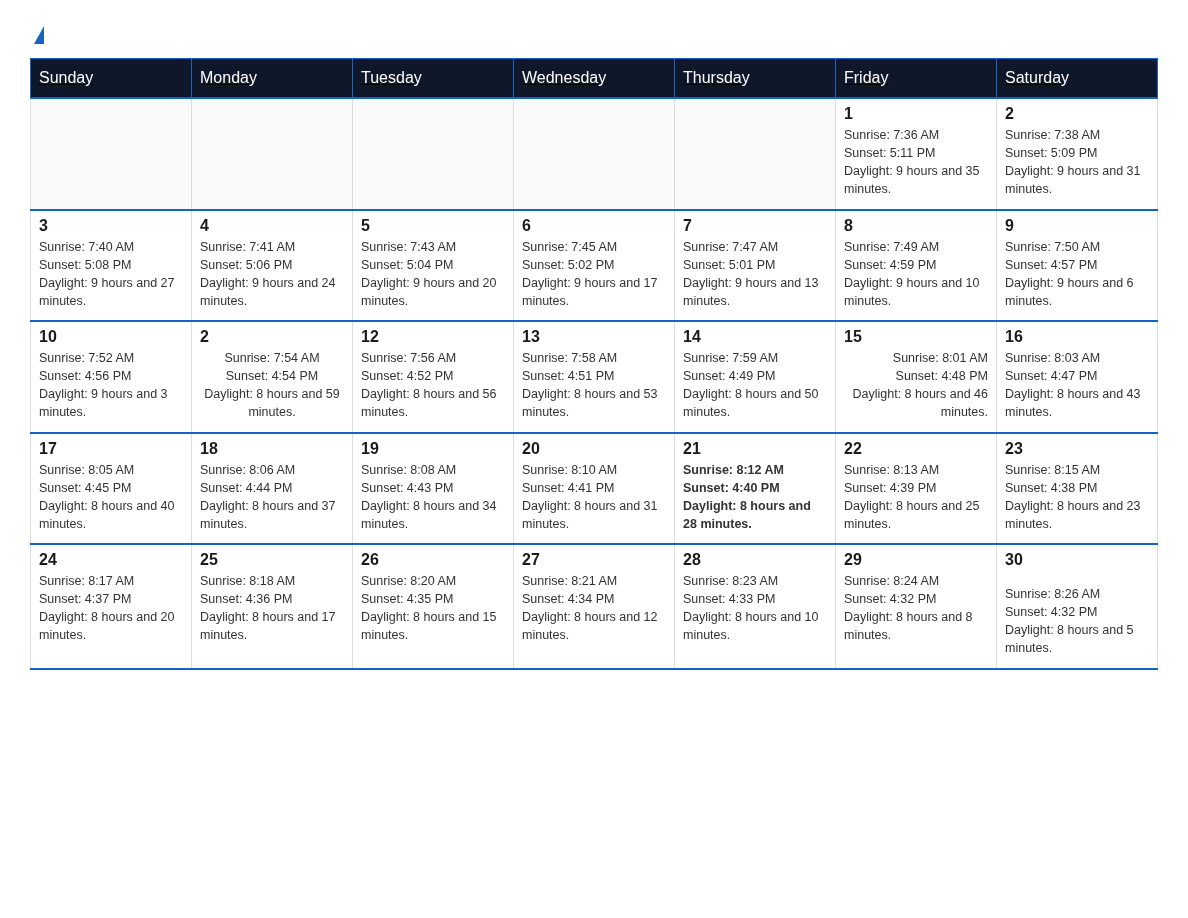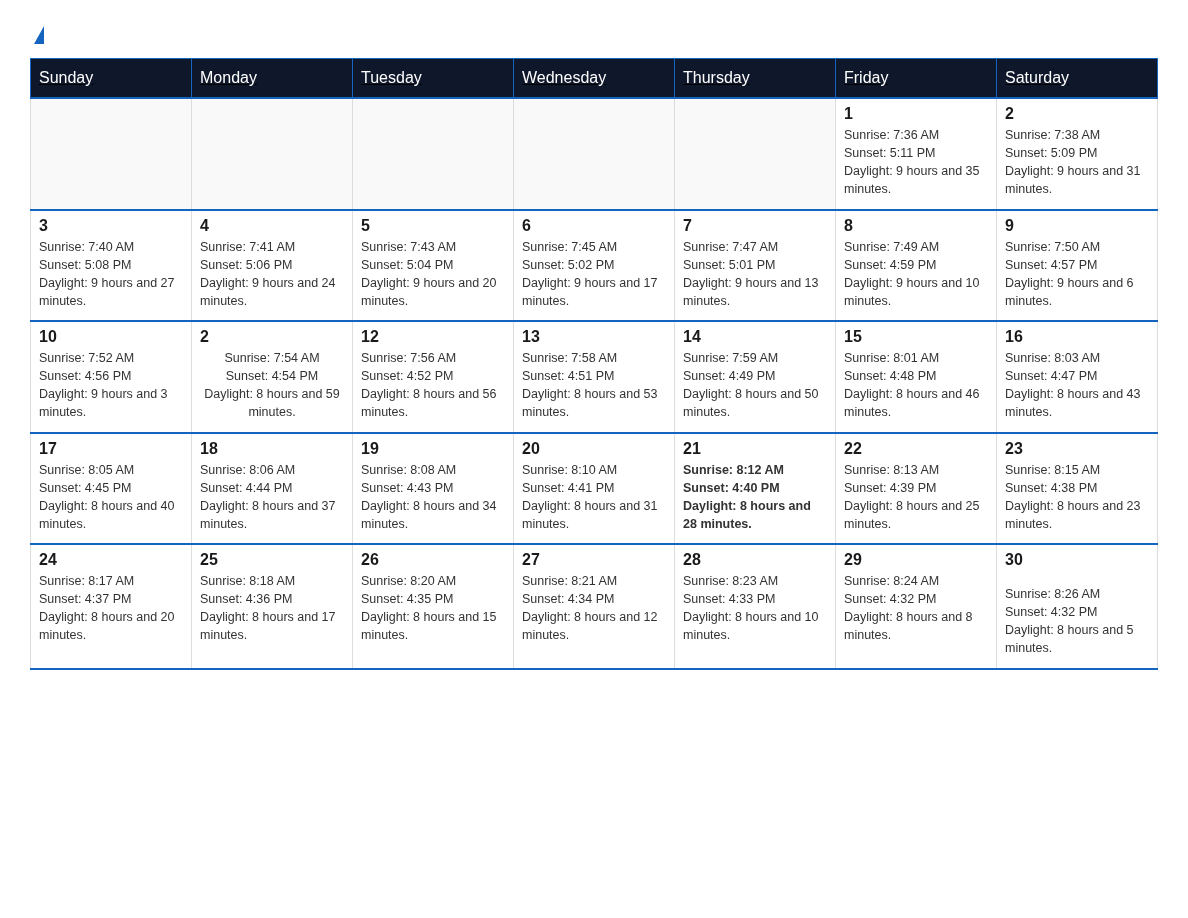--- a/index.html
+++ b/index.html
@@ -231,21 +231,21 @@
 Daylight: 8 hours and 53 minutes.</div>
         </td>
         <td>
           <span class="day-number">14</span>
           <div class="day-info" style="white-space: pre-line;">Sunrise: 7:59 AM
 Sunset: 4:49 PM
 Daylight: 8 hours and 50 minutes.</div>
         </td>
         <td>
           <span class="day-number">15</span>
-          <div class="day-info" style="white-space: pre-line;">Sunrise: 8:01 AM
+          <div class="day-info" style="white-space: pre-line; text-align: right;">Sunrise: 8:01 AM
 Sunset: 4:48 PM
 Daylight: 8 hours and 46 minutes.</div>
         </td>
         <td>
           <span class="day-number">16</span>
           <div class="day-info" style="white-space: pre-line;">Sunrise: 8:03 AM
 Sunset: 4:47 PM
 Daylight: 8 hours and 43 minutes.</div>
         </td>
       </tr>

